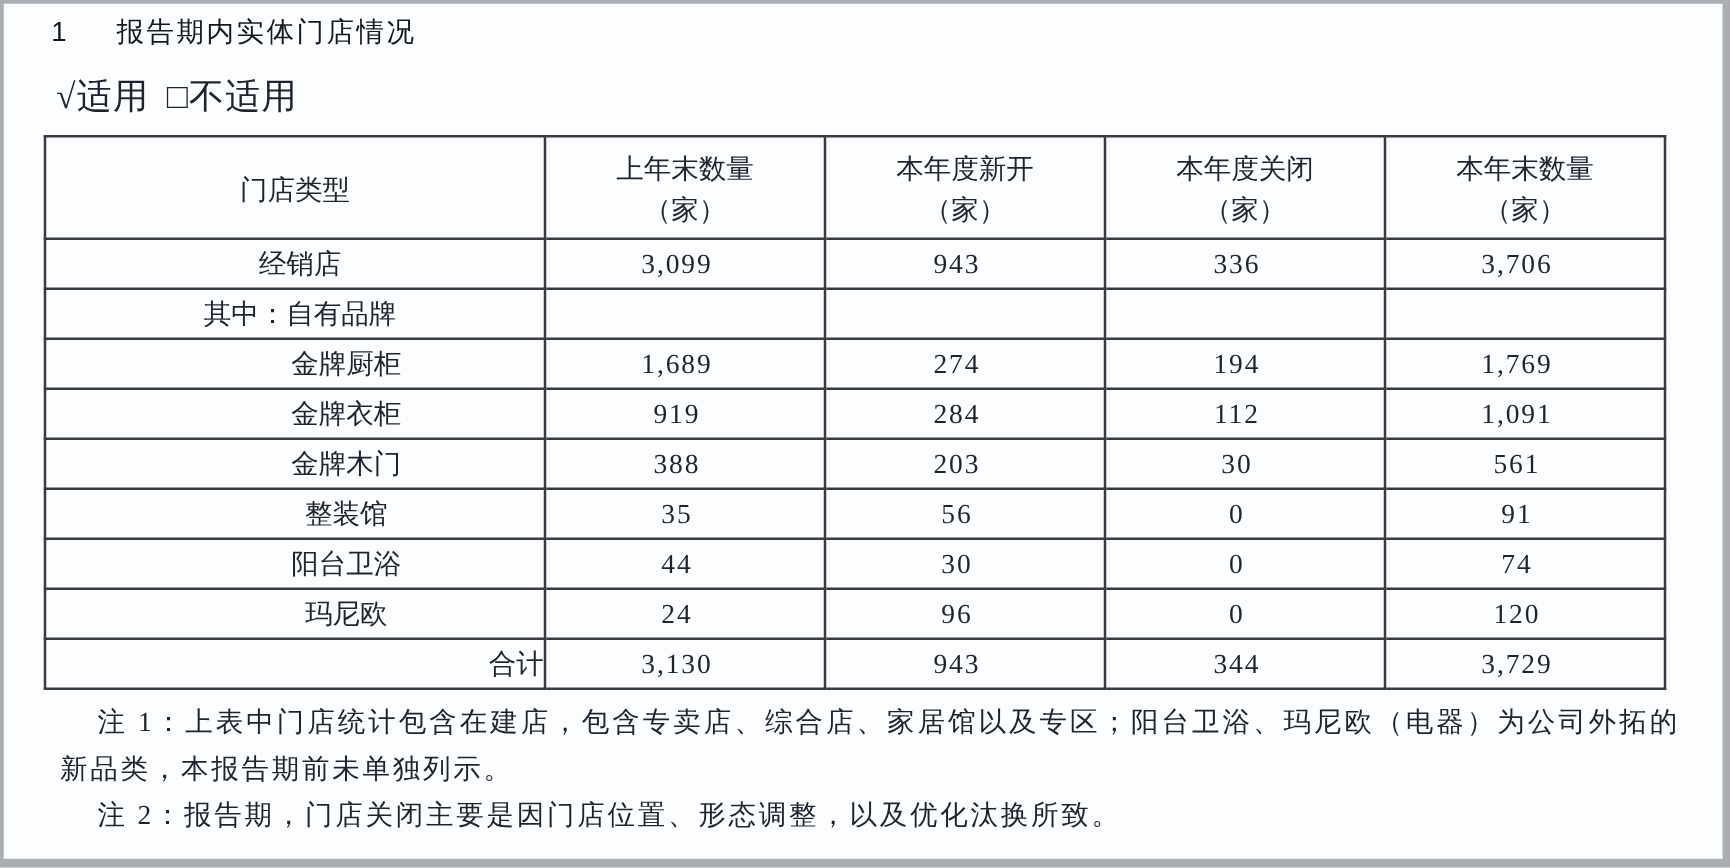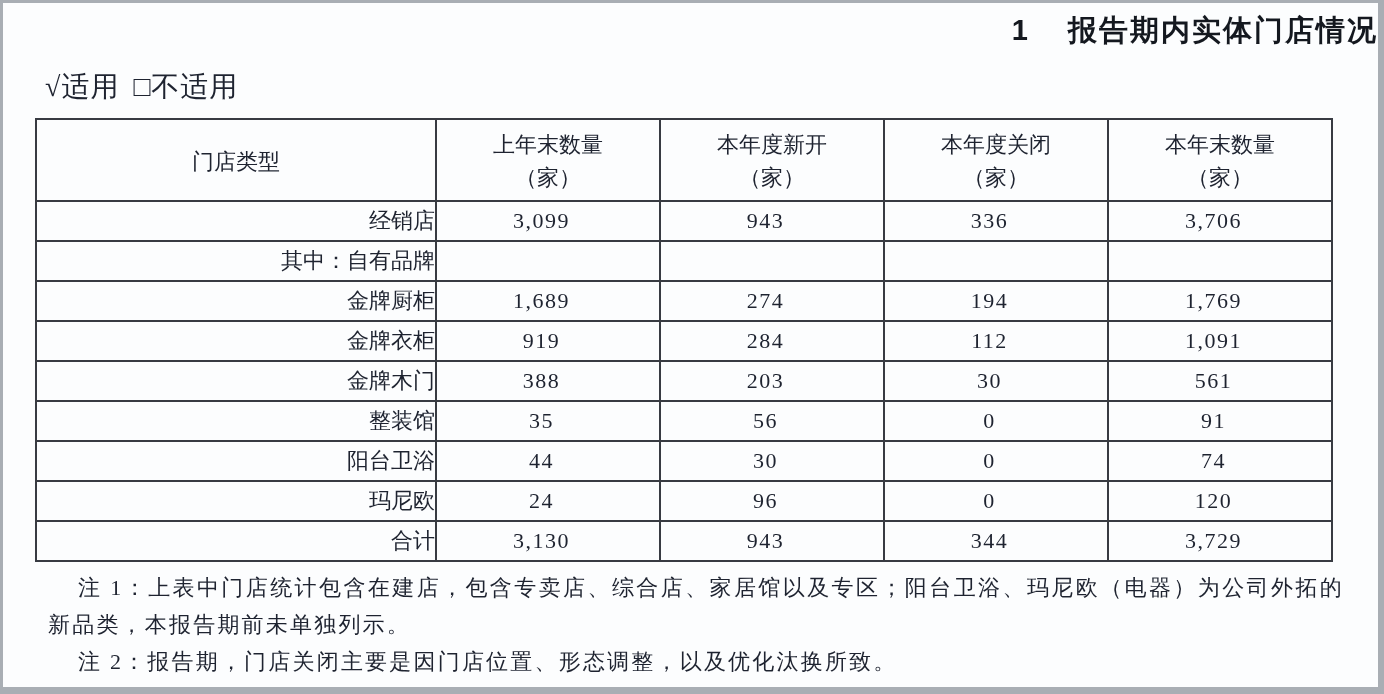--- a/index.html
+++ b/index.html
@@ -11,26 +11,25 @@
   }
   .page {
     position: absolute;
     top: 3px; left: 3px; right: 6px; bottom: 7px;
     background: #fcfdfe;
     overflow: hidden;
   }
   .doc-title {
     margin: 8px 0 0 38px;
     font-family: "Liberation Sans", "DejaVu Sans", sans-serif;
-    font-weight: 700;
-    font-size: 29px;
+    font-weight: 400;
+    font-size: 22px;
     letter-spacing: 2px;
     color: #14181f;
     white-space: nowrap;
-    text-align: right;
   }
   .doc-title .sec-no { display: inline-block; margin-right: 38px; }
   .apply-line {
     margin: 17px 0 0 42px;
     font-size: 28px;
     letter-spacing: 1px;
     white-space: nowrap;
   }
   .apply-line .box-icon { margin-left: 14px; }
   table {
@@ -42,21 +41,21 @@
   }
   th, td {
     border: 2px solid #383b42;
     font-weight: normal;
     font-size: 22px;
     overflow: hidden;
     white-space: nowrap;
   }
   thead th { height: 82px; text-align: center; line-height: 33px; padding-top: 2px; }
   tbody td { height: 40px; }
-  td.type { text-align: right; padding-left: 8px; }
+  td.type { text-align: center; padding-left: 8px; }
   td.type.sub { padding-left: 82px; }
   td.type.total { text-align: right; padding-left: 0; }
   td.num { text-align: center; padding-right: 13px; letter-spacing: 1.5px; }
   .notes { margin: 7px 0 0 45px; width: 1296px; }
   .note {
     font-size: 22px;
     line-height: 37px;
     letter-spacing: 2.2px;
     text-align: justify;
     text-indent: 30px;

